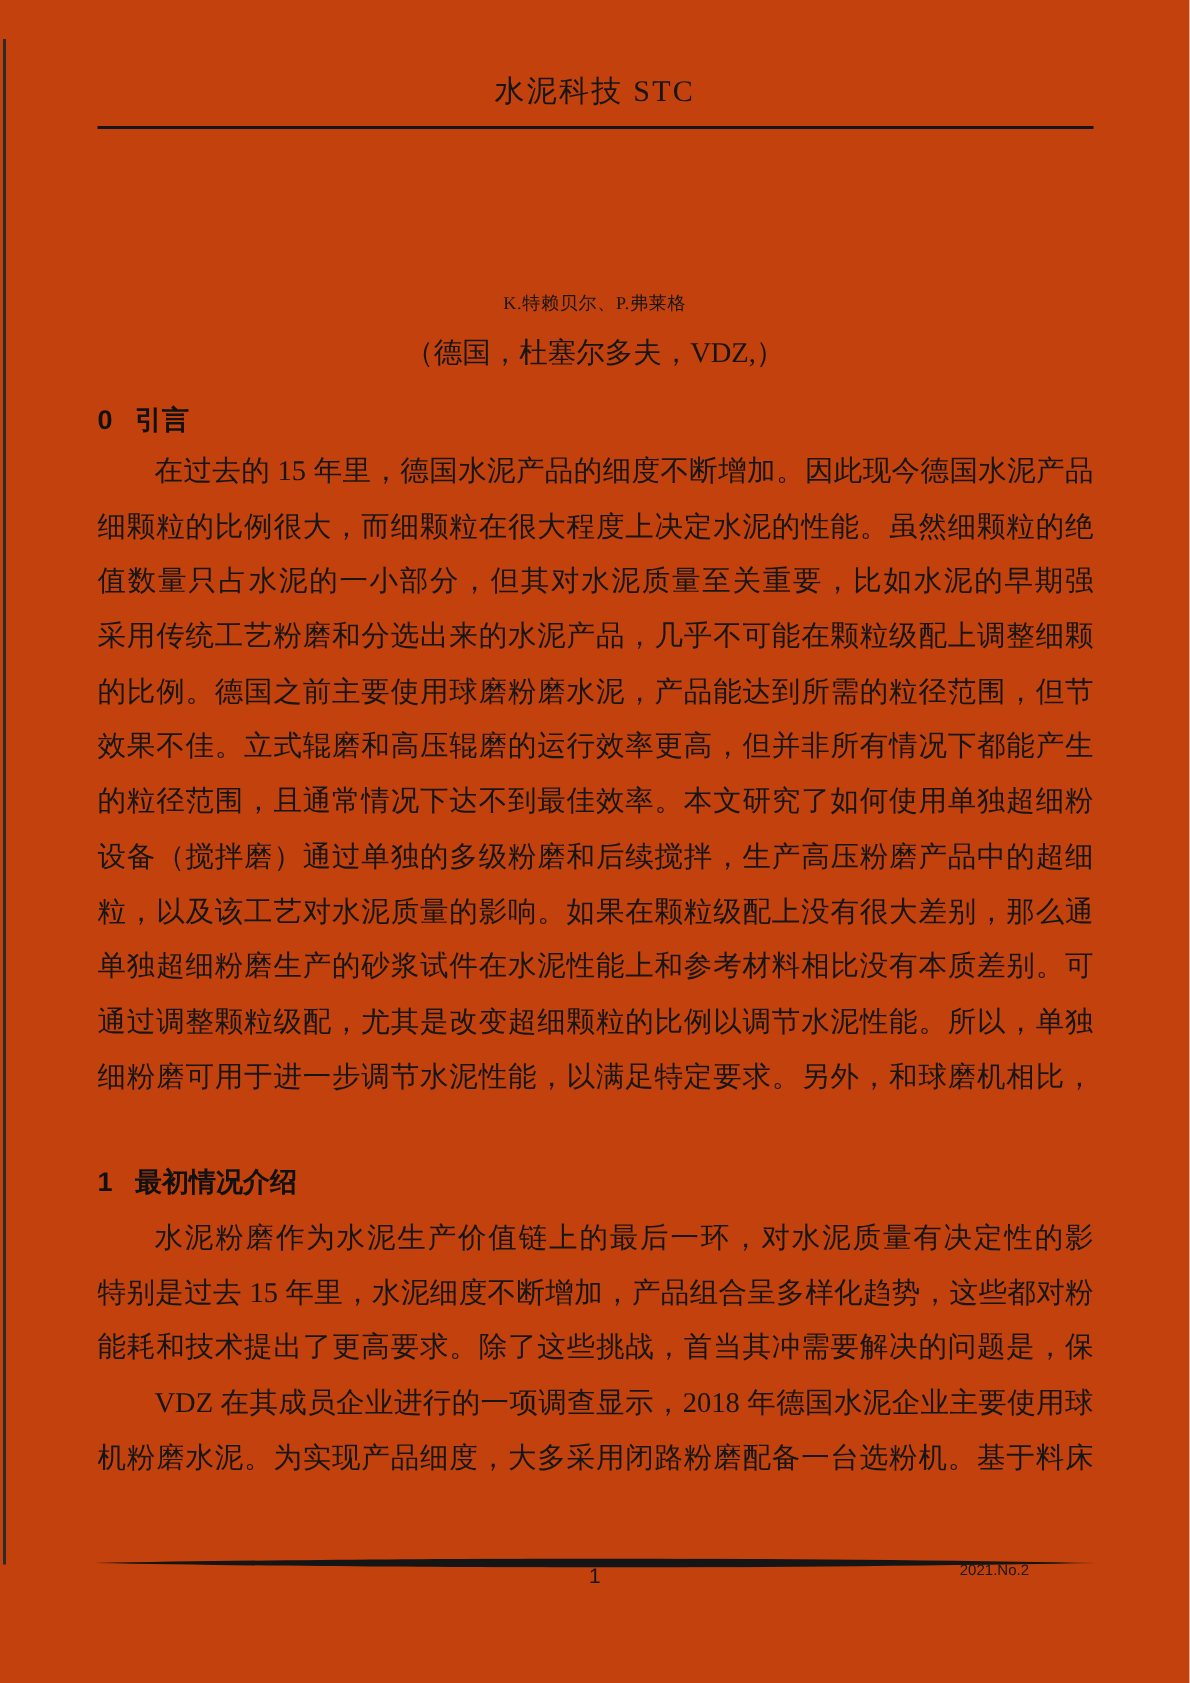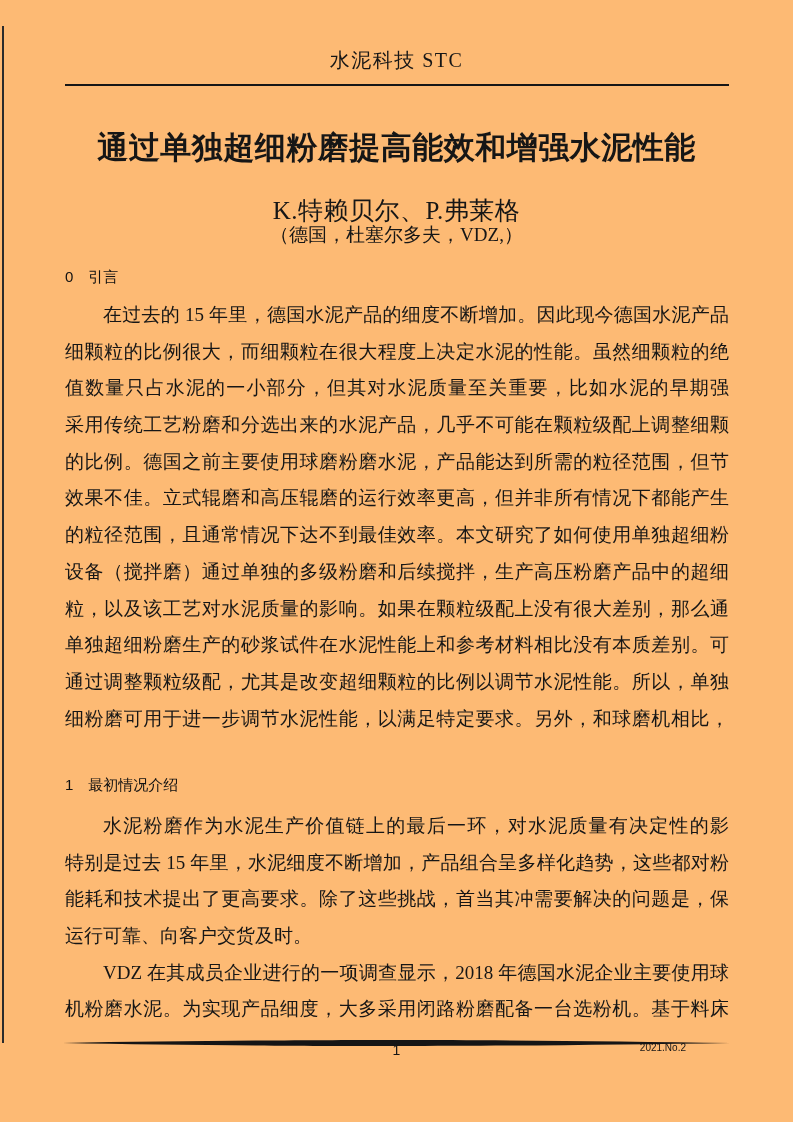--- a/index.html
+++ b/index.html
@@ -1,20 +1,20 @@
 <!DOCTYPE html>
 <html><head>
 <meta charset="utf-8">
 <style>
   html, body { margin: 0; padding: 0; background: #ffffff; }
   .page {
     position: relative;
     width: 793px;
     height: 1122px;
-    background: #fdba74;
+    background: #c2410c;
     color: #161616;
     font-family: "Liberation Serif", "DejaVu Serif", serif;
     overflow: hidden;
   }
   .edge-line {
     position: absolute;
     left: 2px; top: 26px;
     width: 2px; height: 1017px;
     background: #2b2b2b;
   }
@@ -37,36 +37,36 @@
     text-align: center;
     font-family: "Liberation Sans", "DejaVu Sans", sans-serif;
     font-weight: 700;
     font-size: 31px;
     letter-spacing: 0.5px;
   }
   .authors {
     position: absolute;
     top: 194px; left: 0; width: 100%;
     text-align: center;
-    font-size: 25px;
+    font-size: 12px;
     letter-spacing: 0.5px;
   }
   .affiliation {
     position: absolute;
     top: 222px; left: 0; width: 100%;
     text-align: center;
     font-size: 19px;
   }
   .sec-heading {
     position: absolute;
     left: 65px;
     margin: 0;
     font-family: "Liberation Sans", "DejaVu Sans", sans-serif;
-    font-weight: 400;
-    font-size: 15px;
+    font-weight: 700;
+    font-size: 18px;
     color: #111111;
   }
   #sec0-heading { top: 268px; }
   #sec1-heading { top: 776px; }
   .sec-heading .num { display: inline-block; margin-right: 15px; }
   .para-block {
     position: absolute;
     left: 65px;
     width: 664px;
   }
@@ -105,21 +105,20 @@
 </head>
 <body>
 
 <div class="page">
 
   <div class="edge-line"></div>
 
   <div class="header-text">水泥科技 STC</div>
   <div class="header-rule"></div>
 
-  <div class="title">通过单独超细粉磨提高能效和增强水泥性能</div>
   <div class="authors">K.特赖贝尔、P.弗莱格</div>
   <div class="affiliation">（德国，杜塞尔多夫，VDZ,）</div>
 
   <h2 class="sec-heading" id="sec0-heading">
     <span class="num">0</span><span>引言</span>
   </h2>
 
   <div class="para-block" id="sec0-body">
     <div class="bodyline first">在过去的 15 年里，德国水泥产品的细度不断增加。因此现今德国水泥产品中</div>
     <div class="bodyline">细颗粒的比例很大，而细颗粒在很大程度上决定水泥的性能。虽然细颗粒的绝对</div>
@@ -136,21 +135,20 @@
   </div>
 
   <h2 class="sec-heading" id="sec1-heading">
     <span class="num">1</span><span>最初情况介绍</span>
   </h2>
 
   <div class="para-block" id="sec1-body">
     <div class="bodyline first">水泥粉磨作为水泥生产价值链上的最后一环，对水泥质量有决定性的影响。</div>
     <div class="bodyline">特别是过去 15 年里，水泥细度不断增加，产品组合呈多样化趋势，这些都对粉磨</div>
     <div class="bodyline">能耗和技术提出了更高要求。除了这些挑战，首当其冲需要解决的问题是，保证</div>
-    <div class="bodyline last">运行可靠、向客户交货及时。</div>
     <div class="bodyline first">VDZ 在其成员企业进行的一项调查显示，2018 年德国水泥企业主要使用球磨</div>
     <div class="bodyline">机粉磨水泥。为实现产品细度，大多采用闭路粉磨配备一台选粉机。基于料床粉</div>
   </div>
 
   <div class="footer-rule">
     <svg width="667" height="6" viewBox="0 0 667 6" preserveAspectRatio="none" aria-hidden="true">
       <path d="M0,3 C110,0.9 255,0 334,0 C435,0 560,1.2 667,3 C560,4.8 435,6 334,6 C255,6 110,5.1 0,3 Z" fill="#151515"></path>
     </svg>
   </div>
   <div class="footer-page">1</div>

